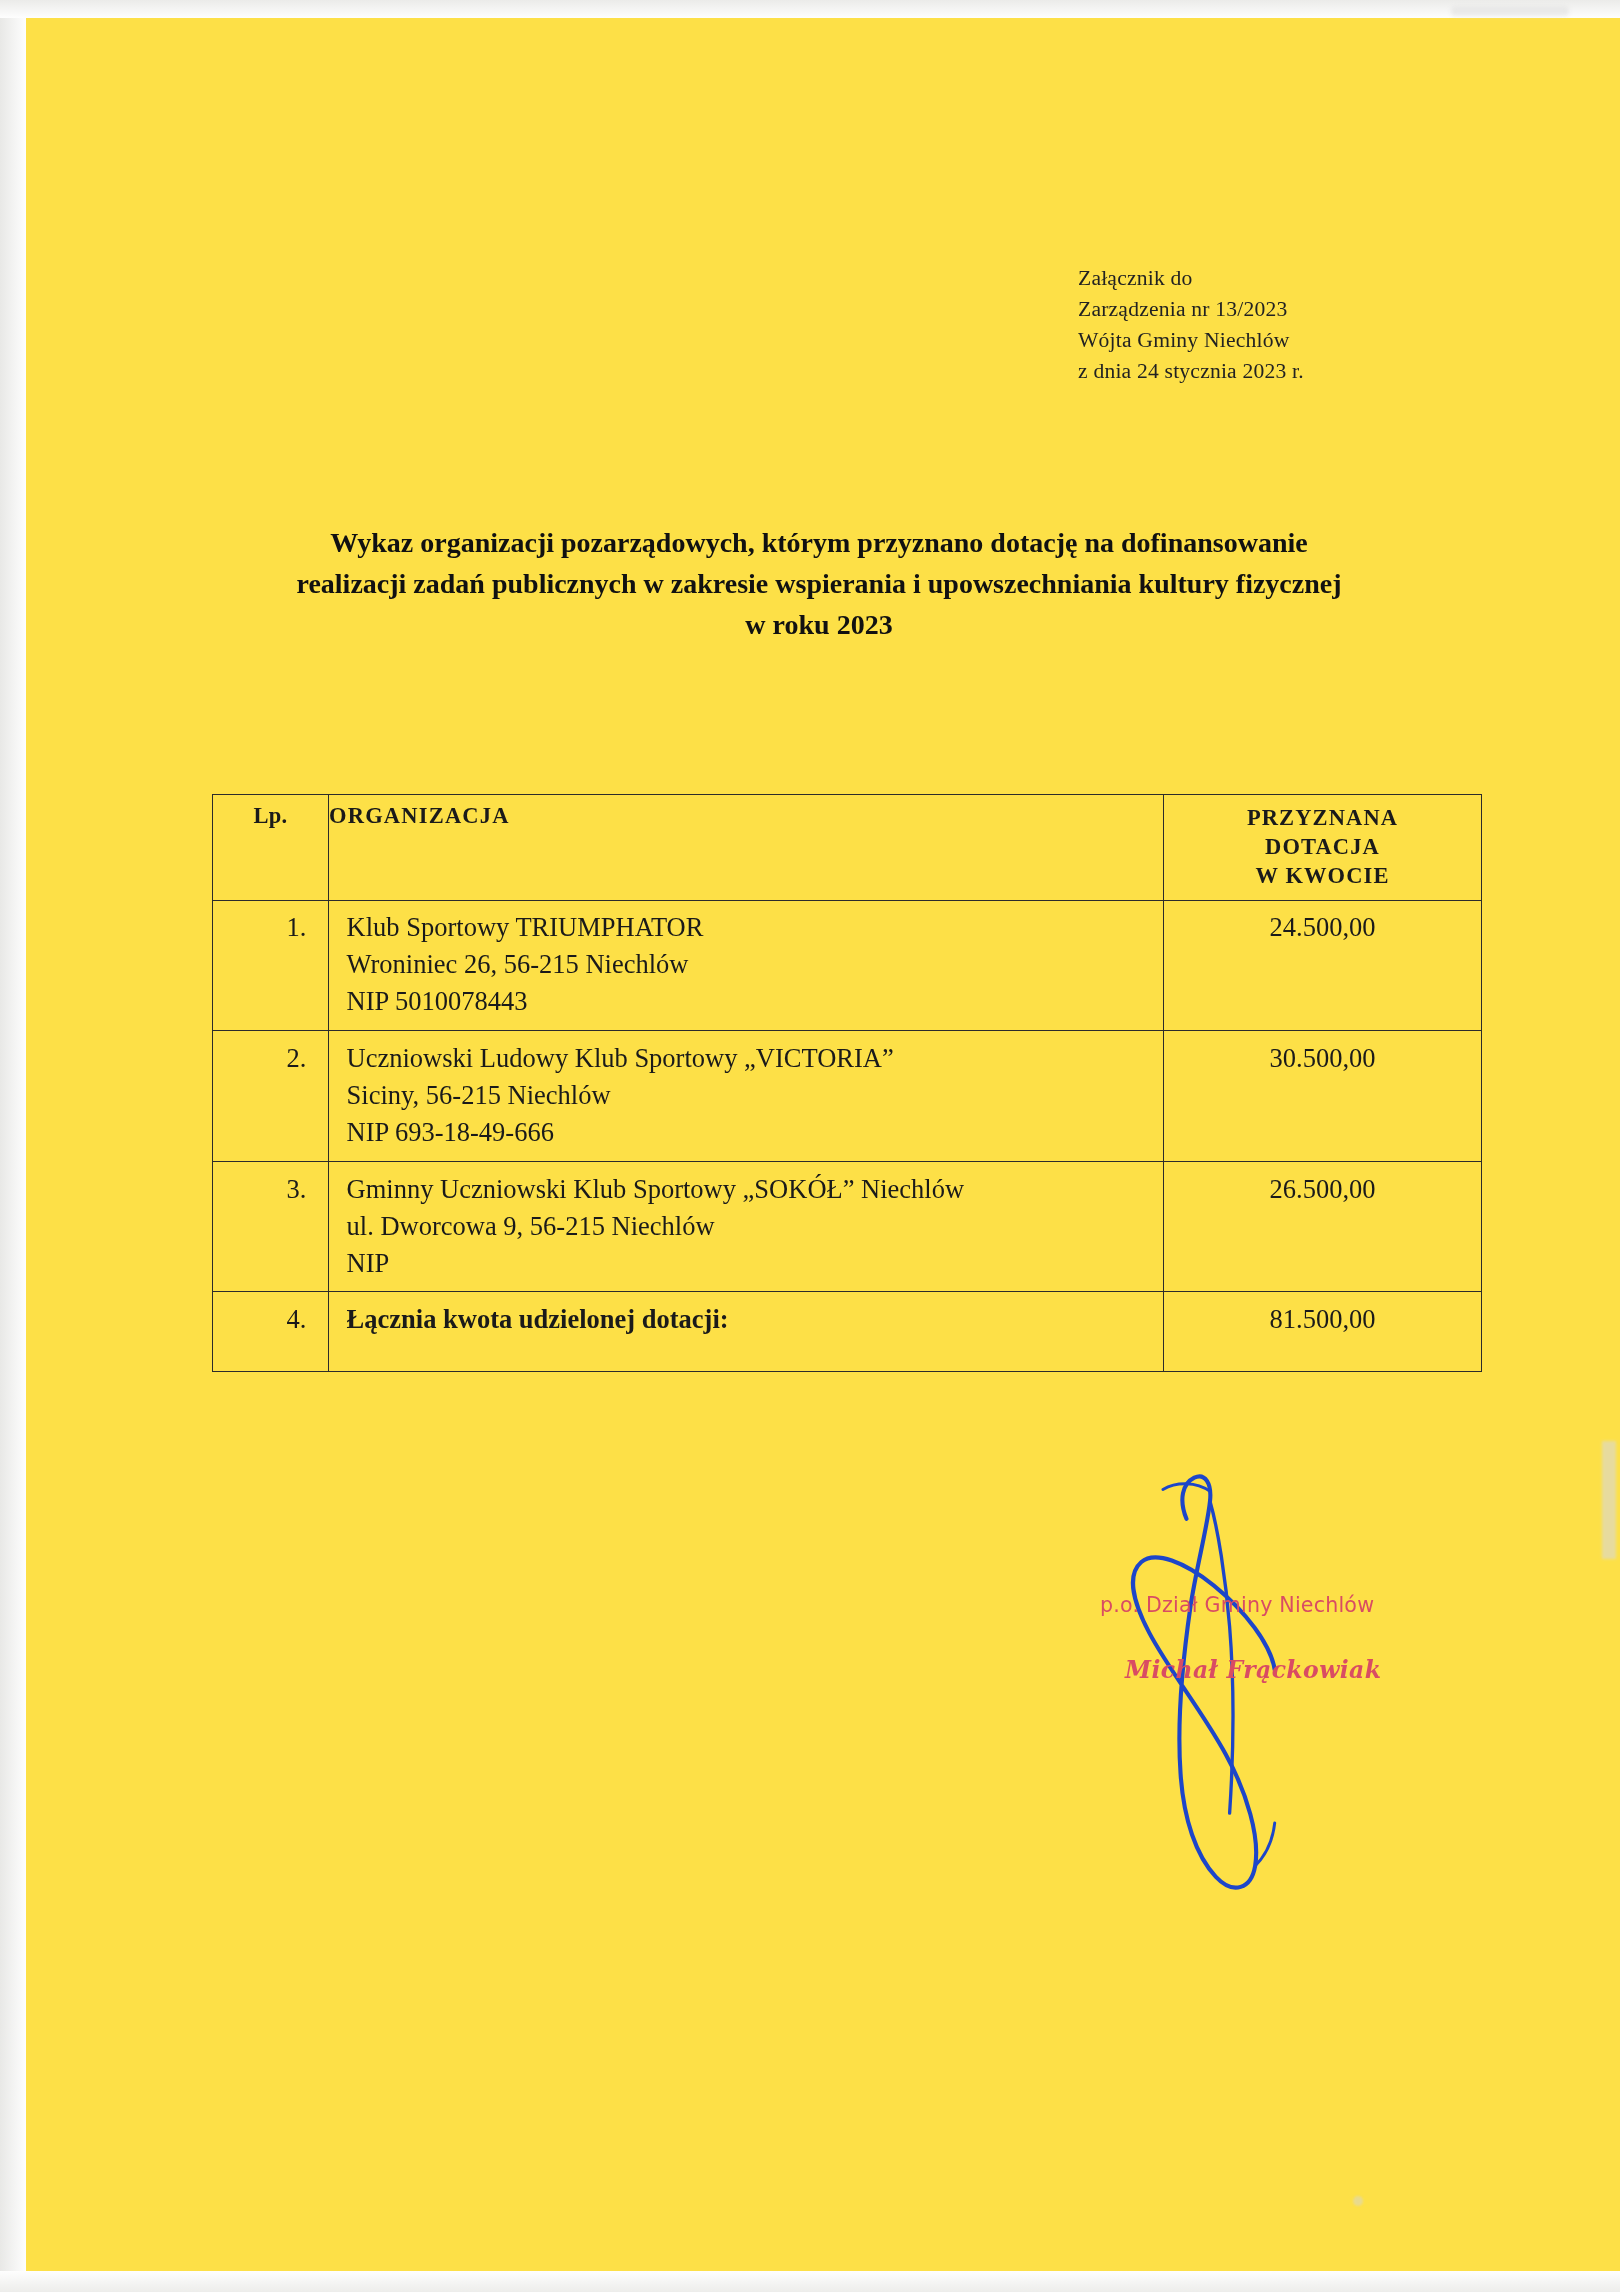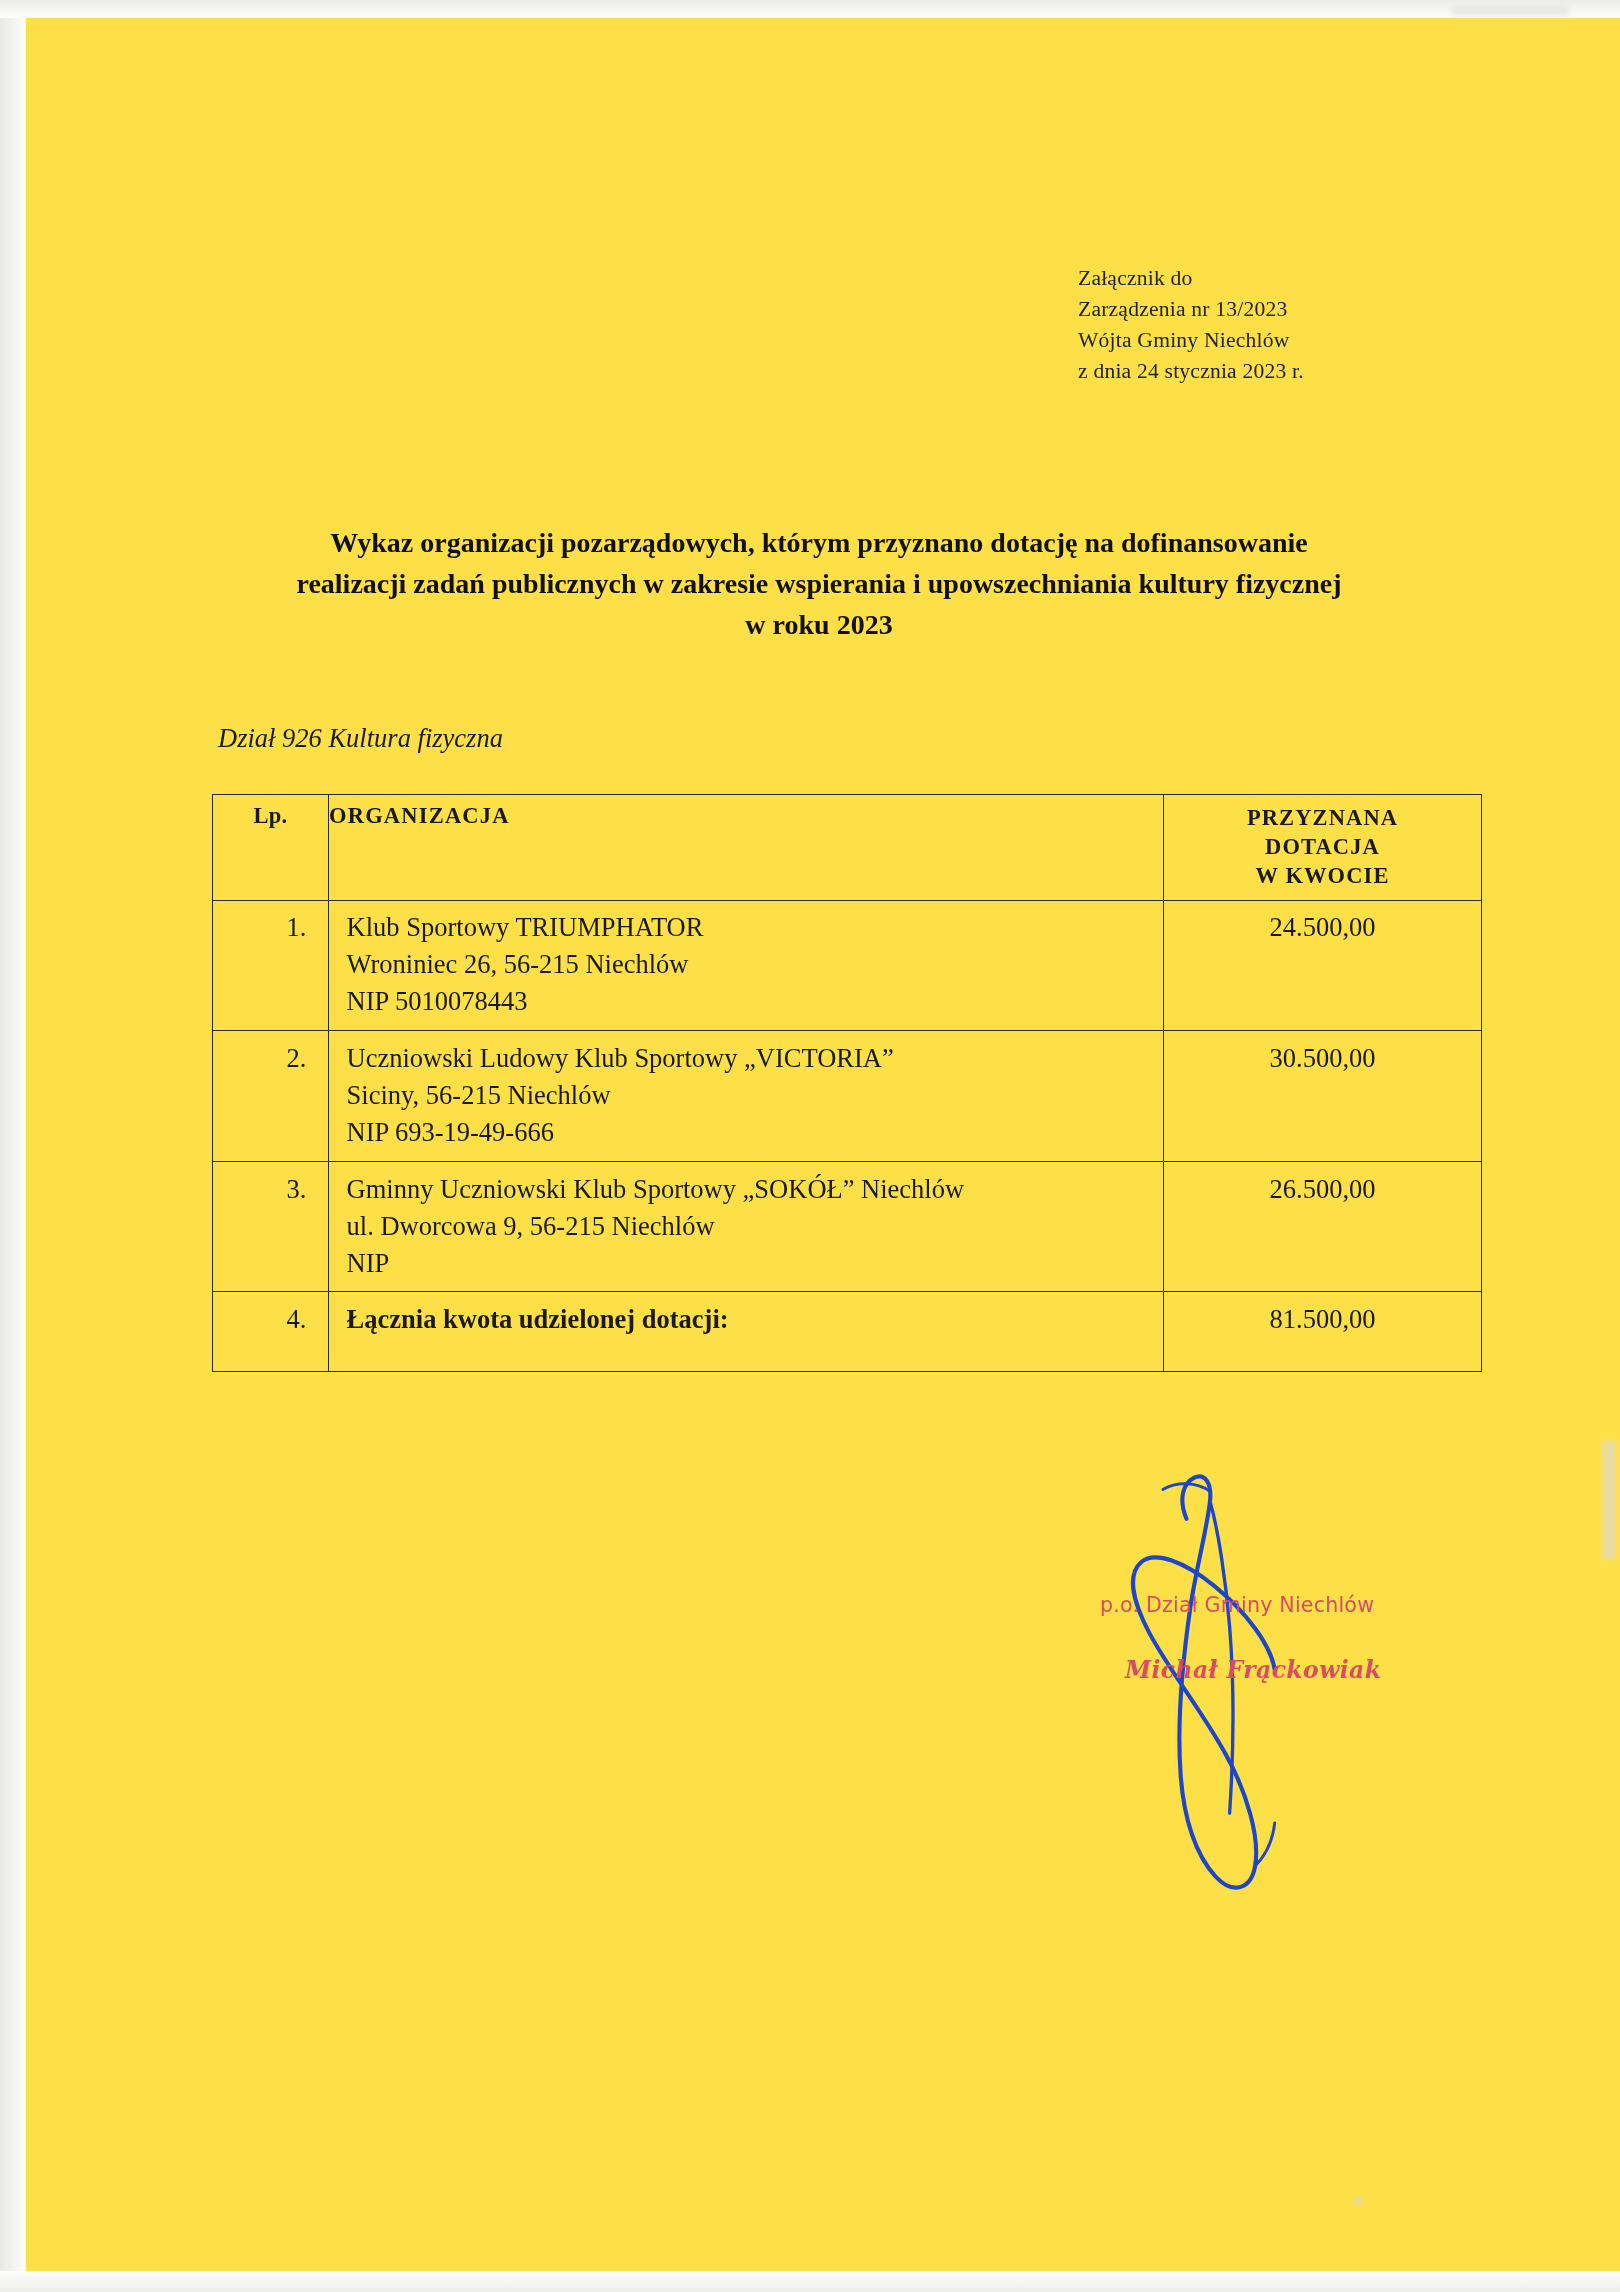--- a/index.html
+++ b/index.html
@@ -232,21 +232,20 @@
     <div>z dnia 24 stycznia 2023 r.</div>
   </div>
 
   <div class="doc-title">
     <span class="l1">Wykaz organizacji pozarządowych, którym przyznano dotację na dofinansowanie</span>
     <span class="l2">realizacji zadań publicznych w zakresie wspierania i upowszechniania kultury fizycznej</span>
     <span class="l3">w roku 2023</span>
   </div>
 
   <div class="section-heads">
-    <div>Dział 926 Kultura fizyczna</div>
   </div>
 
   <div class="tbl-wrap">
     <table class="grant-table">
       <colgroup>
         <col class="col-lp">
         <col class="col-org">
         <col class="col-amt">
       </colgroup>
       <thead>
@@ -268,21 +267,21 @@
             <span class="ln">Wroniniec 26, 56-215 Niechlów</span>
             <span class="ln">NIP 5010078443</span>
           </td>
           <td class="c-amt">24.500,00</td>
         </tr>
         <tr>
           <td class="c-lp">2.</td>
           <td class="c-org">
             <span class="ln">Uczniowski Ludowy Klub Sportowy „VICTORIA”</span>
             <span class="ln">Siciny, 56-215 Niechlów</span>
-            <span class="ln">NIP 693-19-49-666</span>
+            <span class="ln">NIP 693-18-49-666</span>
           </td>
           <td class="c-amt">30.500,00</td>
         </tr>
         <tr>
           <td class="c-lp">3.</td>
           <td class="c-org">
             <span class="ln">Gminny Uczniowski Klub Sportowy „SOKÓŁ” Niechlów</span>
             <span class="ln">ul. Dworcowa 9, 56-215 Niechlów</span>
             <span class="ln">NIP</span>
           </td>

